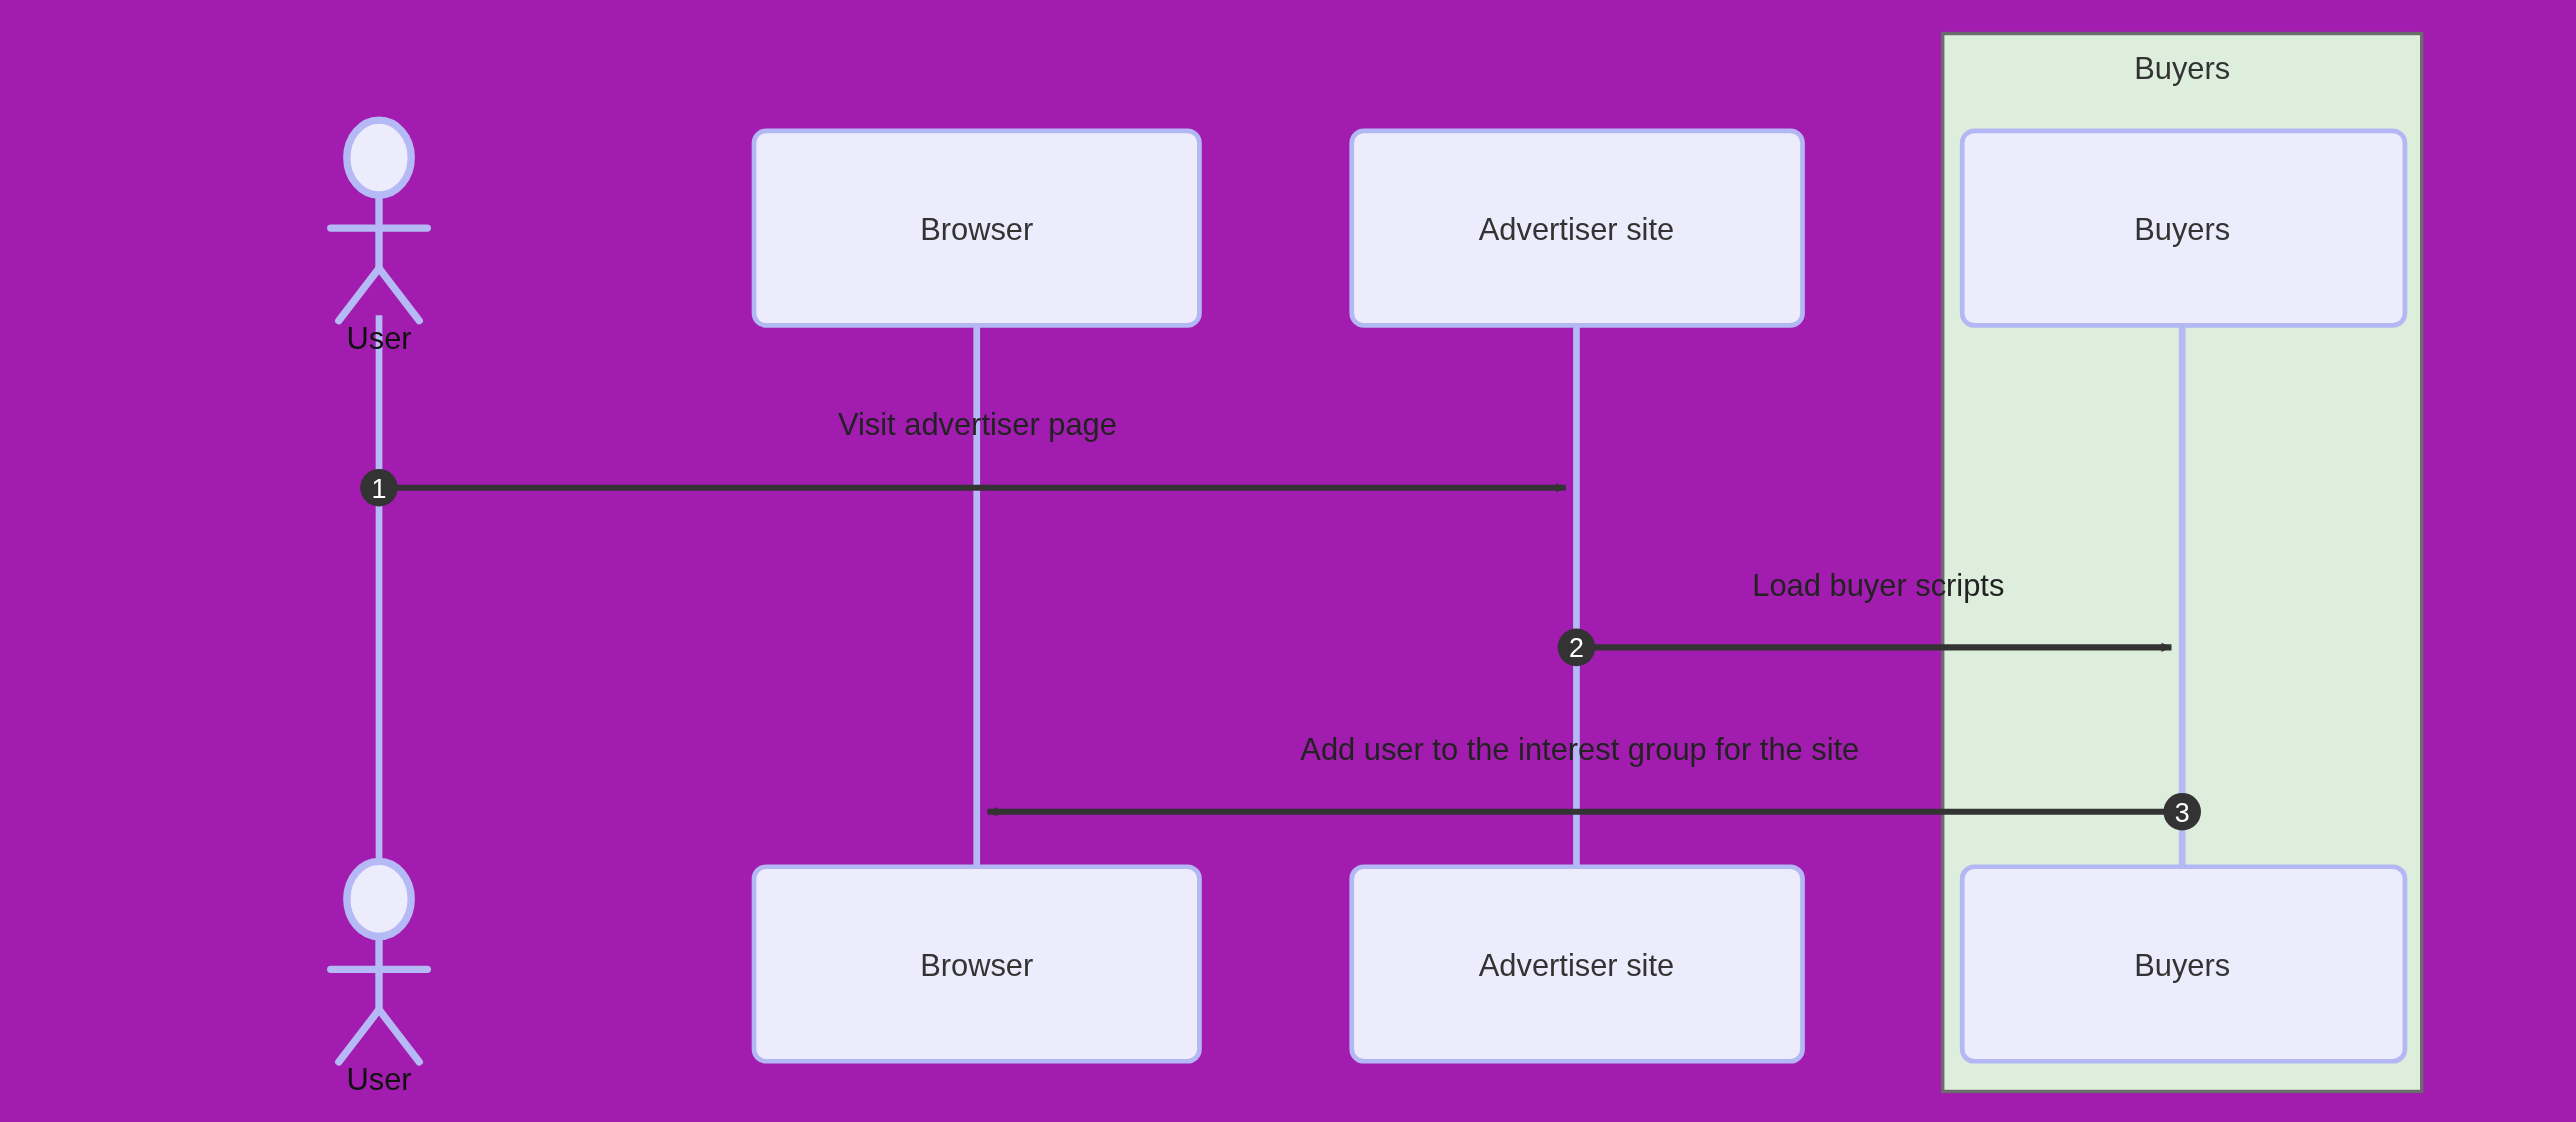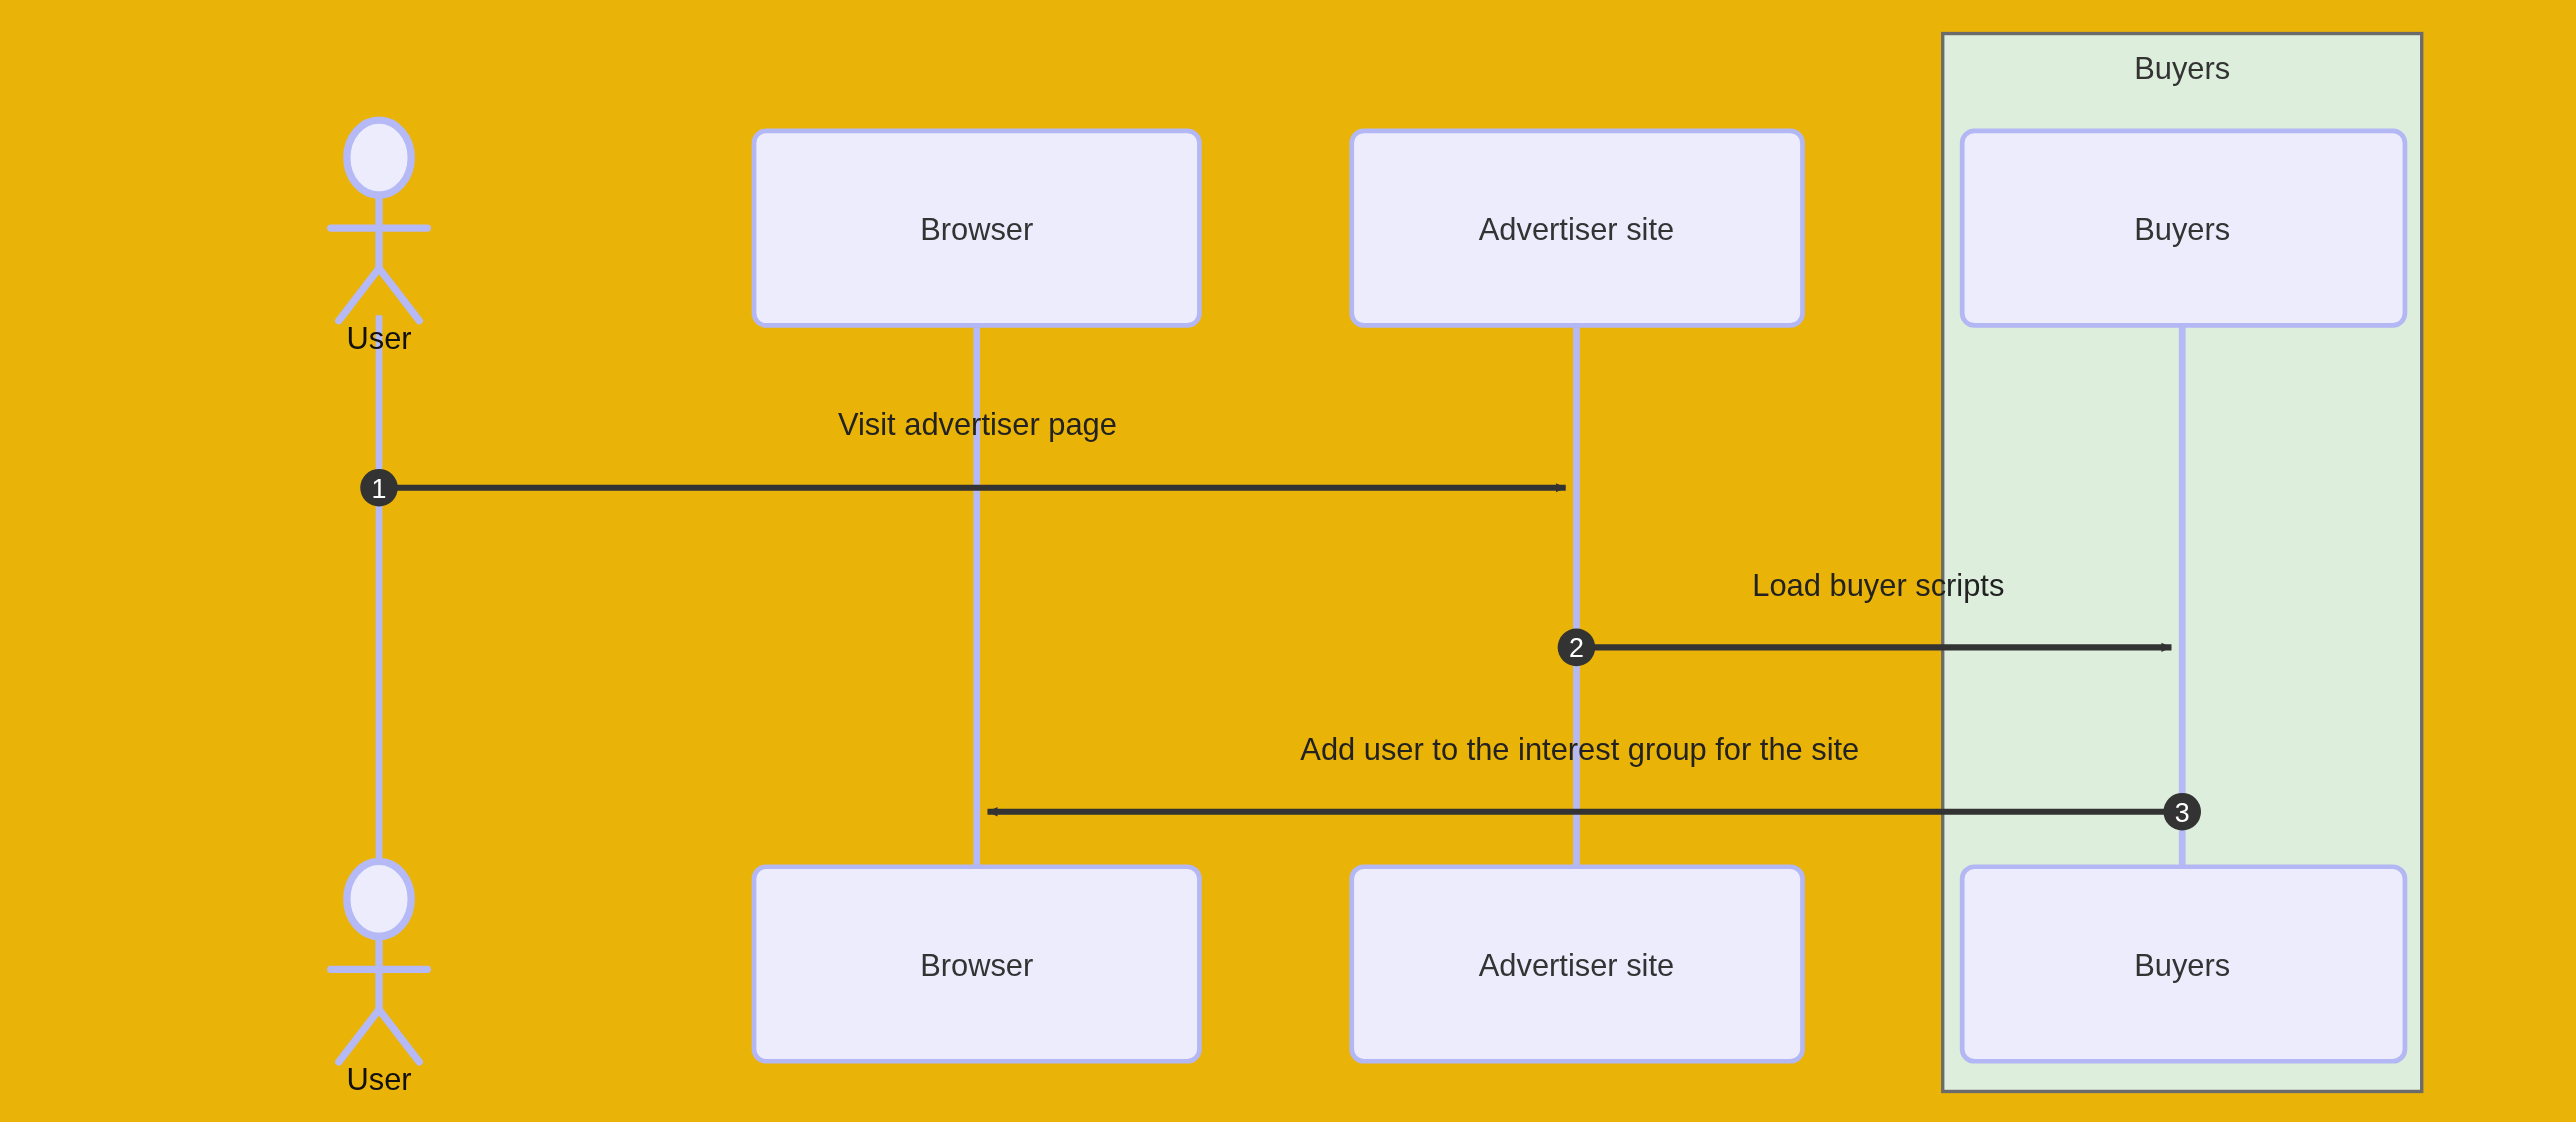--- a/index.html
+++ b/index.html
@@ -1,21 +1,21 @@
 <!DOCTYPE html>
 <html style="font-size:10.7px"><head>
 <meta charset="utf-8">
 <style>
   html,body{margin:0;padding:0;background:#ffffff;}
   body{
     font-family:"Liberation Sans", sans-serif;
     width:2576px;height:1123px;position:relative;overflow:hidden;
     -webkit-font-smoothing:antialiased;
   }
-  #stage{position:absolute;left:0;top:0;width:2576px;height:1123px;background:#eab308;}
+  #stage{position:absolute;left:0;top:0;width:2576px;height:1123px;background:#a21caf;}
   #diagram-svg{position:absolute;left:0;top:0;width:2576px;height:1123px;display:block;}
 
   .group-label{
     font-size:46px;fill:#333333;
     font-family:"Liberation Sans", sans-serif;
   }
   .participant-label{
     font-size:46px;fill:#333333;
     font-family:"Liberation Sans", sans-serif;
   }

